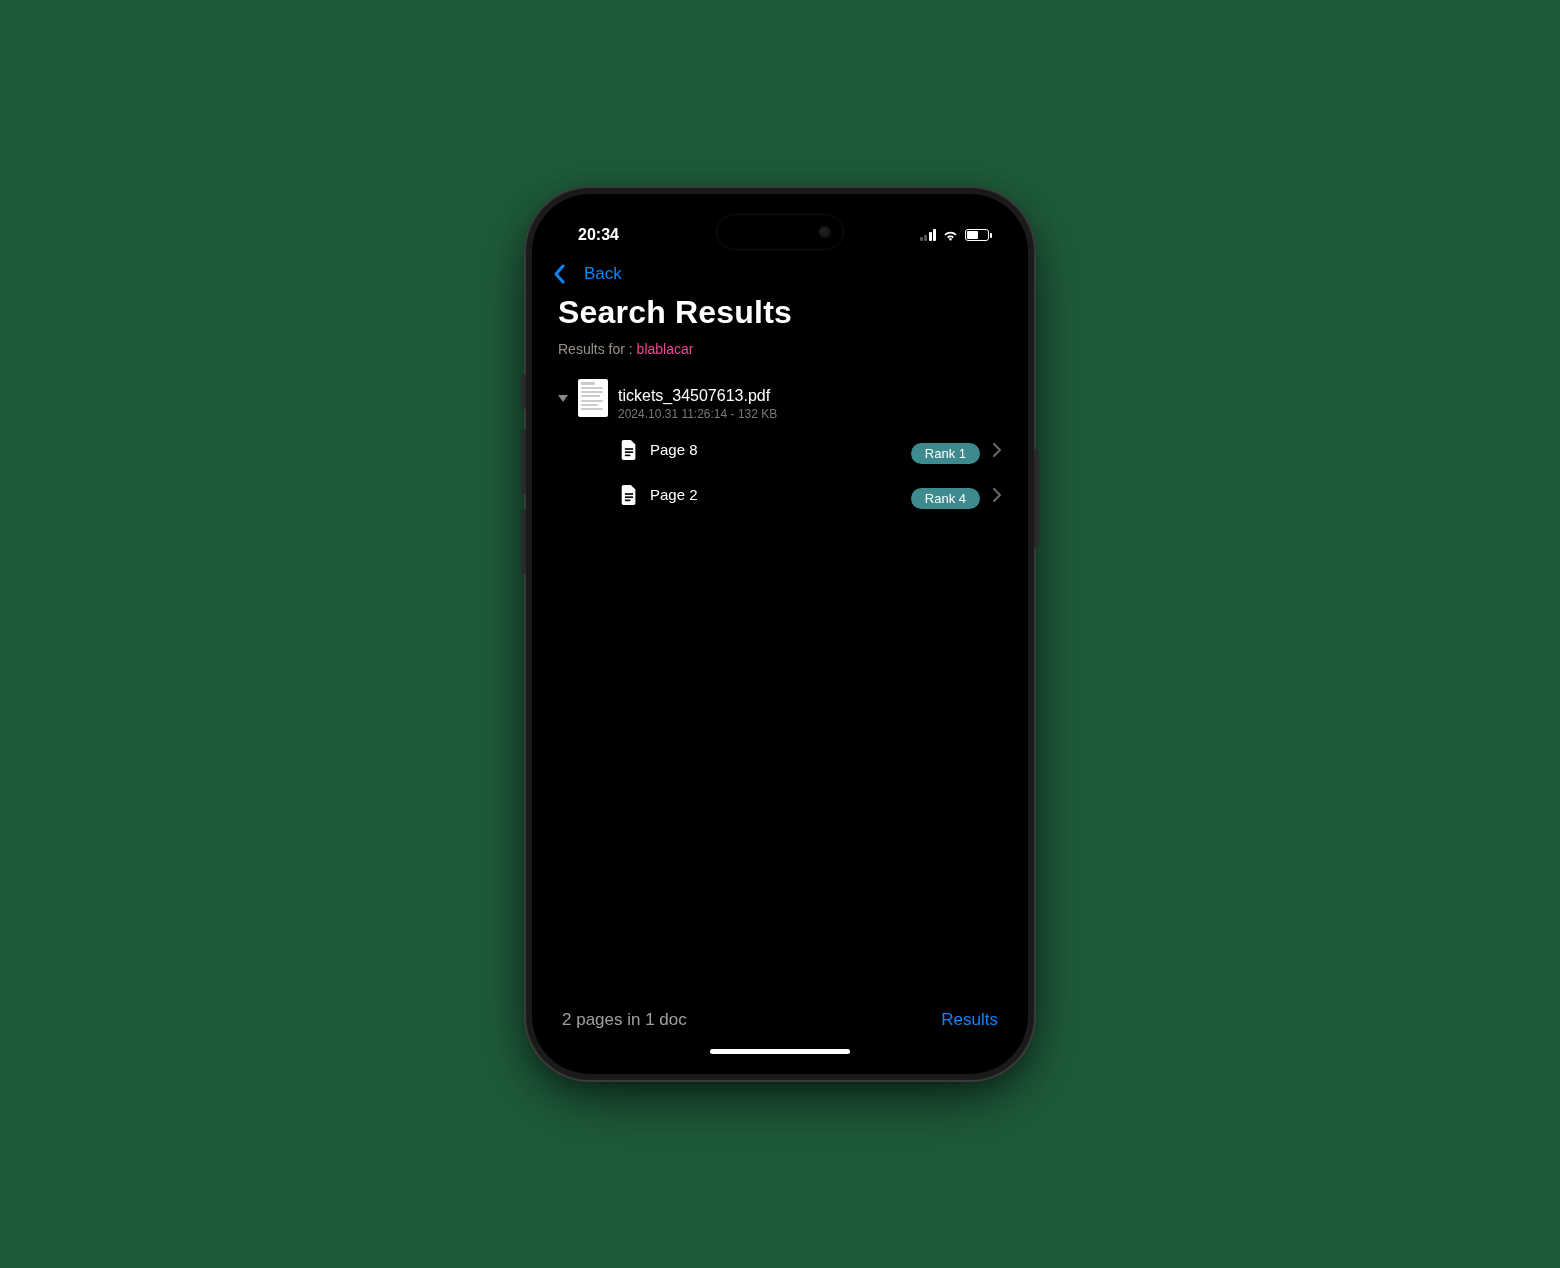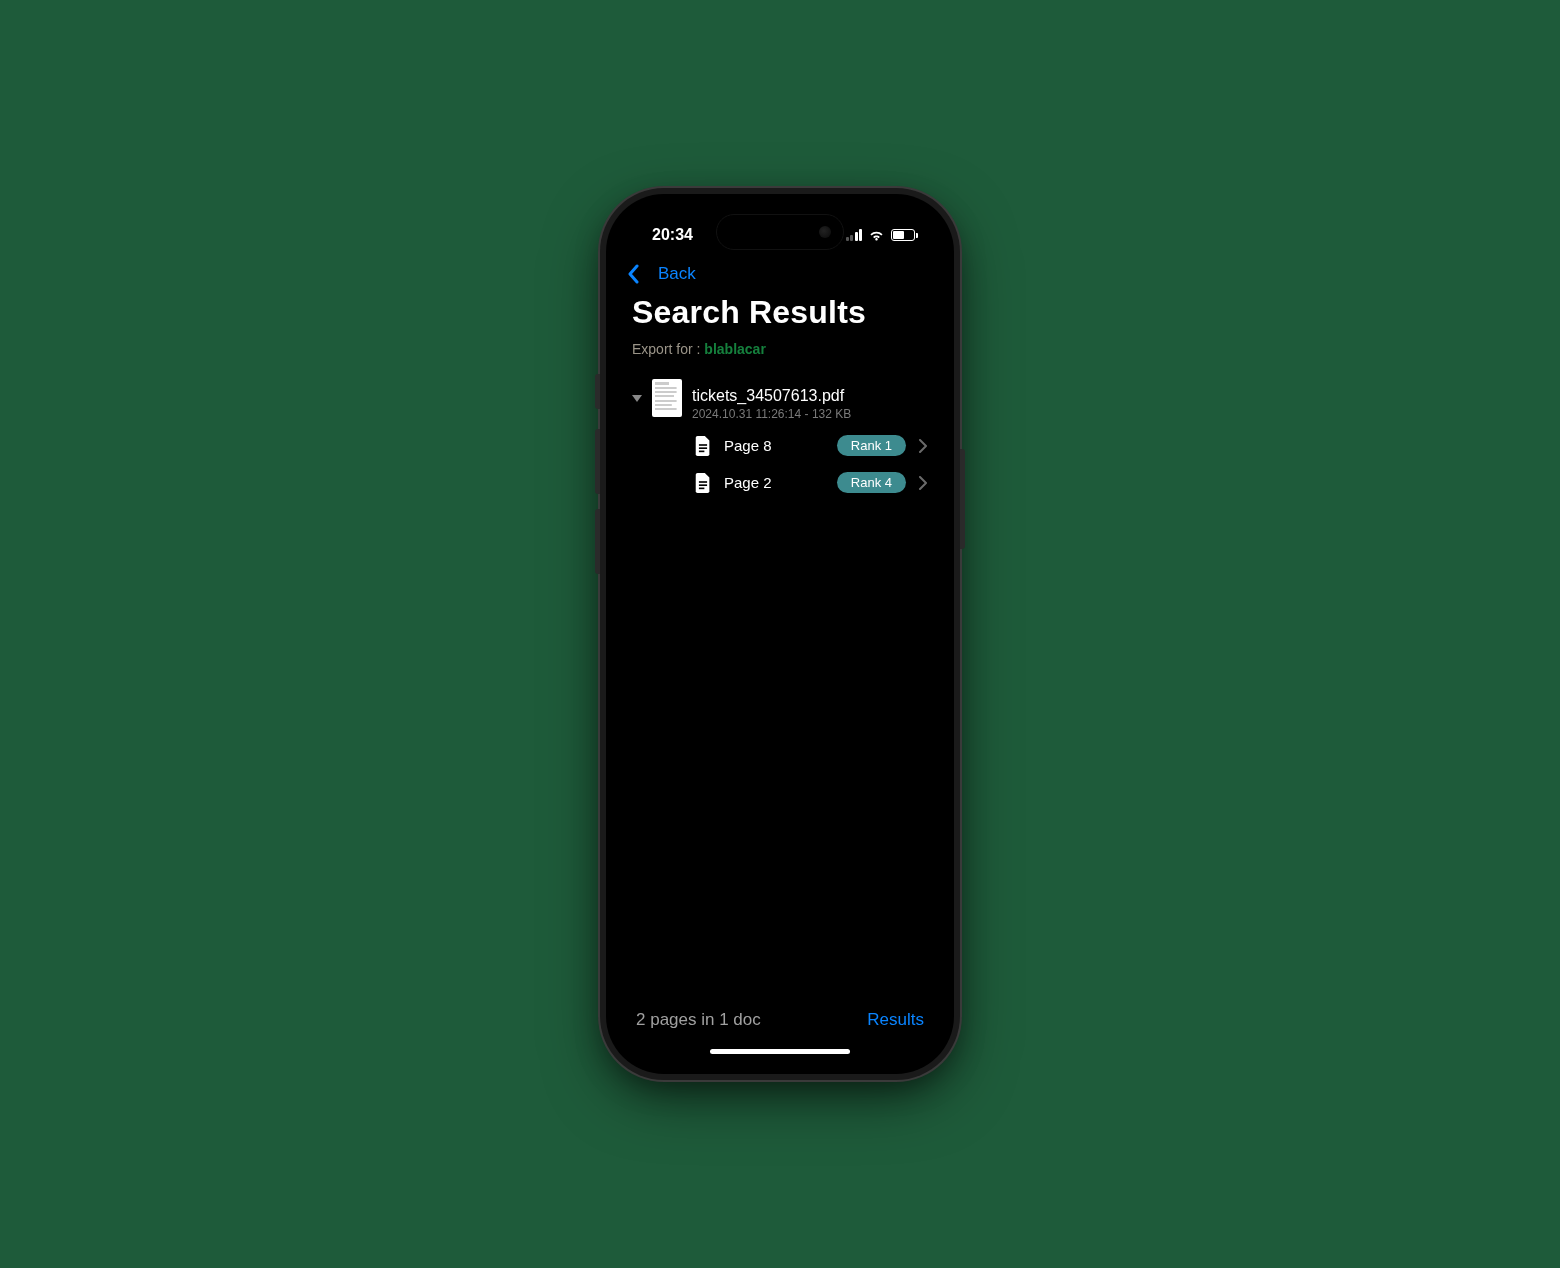--- a/index.html
+++ b/index.html
@@ -7,21 +7,21 @@
     width: 1560px;
     height: 1268px;
     background: #1e5b3a;
     font-family: -apple-system, BlinkMacSystemFont, "Segoe UI", Helvetica, Arial, sans-serif;
     display: flex;
     align-items: center;
     justify-content: center;
     overflow: hidden;
   }
   .phone-frame {
-    width: 348px;
+    width: 496px;
     height: 880px;
     background: #000;
     border-radius: 58px;
     position: relative;
     box-shadow:
       0 0 0 6px #1a1a1a,
       0 0 0 8px #3a3a3a,
       0 20px 60px rgba(0,0,0,0.6),
       0 10px 30px rgba(0,0,0,0.4);
   }
@@ -89,21 +89,21 @@
     color: #fff;
     font-size: 32px;
     font-weight: 700;
     letter-spacing: 0.2px;
   }
   .results-for {
     padding: 0 18px 14px 18px;
     font-size: 14px;
     color: #9a9488;
   }
-  .results-for .query { color: #15803d; font-weight: 700; }
+  .results-for .query { color: #ec4899; font-weight: 400; }
   .content { flex: 1; overflow: hidden; padding: 0 4px; }
   .doc-row {
     display: flex;
     align-items: center;
     gap: 10px;
     padding: 4px 14px 6px 14px;
   }
   .disclosure { color:#888; font-size:12px; display:flex; align-items:center; cursor:pointer; }
   .doc-thumb {
     width: 30px;
@@ -138,20 +138,21 @@
   }
   .page-icon { width:18px; height:20px; flex-shrink:0; }
   .page-label { color:#fff; font-size:15px; flex:1; }
   .rank-badge {
     background:#3d8b8f;
     color:#fff;
     font-size:13px;
     padding:3px 14px;
     border-radius:14px;
     display:inline-block;
+    margin-top:8px;
   }
   .chevron-right { width:10px; height:14px; flex-shrink:0; }
   .bottom-bar {
     display:flex;
     align-items:center;
     justify-content:space-between;
     padding: 12px 22px 6px 22px;
     font-size: 17px;
   }
   .summary-text { color:#a0a0a0; }
@@ -206,21 +207,21 @@
         </svg>
         <span>Back</span>
       </div>
     </div>
 
     <div class="title-area">
       <h1 class="page-title">Search Results</h1>
     </div>
 
     <div class="results-for">
-      <span>Export for : </span><span class="query">blablacar</span>
+      <span>Results for : </span><span class="query">blablacar</span>
     </div>
 
     <div class="content">
 
       <div class="doc-row">
         <span class="disclosure">
           <svg width="10" height="10" viewBox="0 0 10 10" fill="#888">
               <polygon points="0,2 10,2 5,9"></polygon>
             </svg>
         </span>

